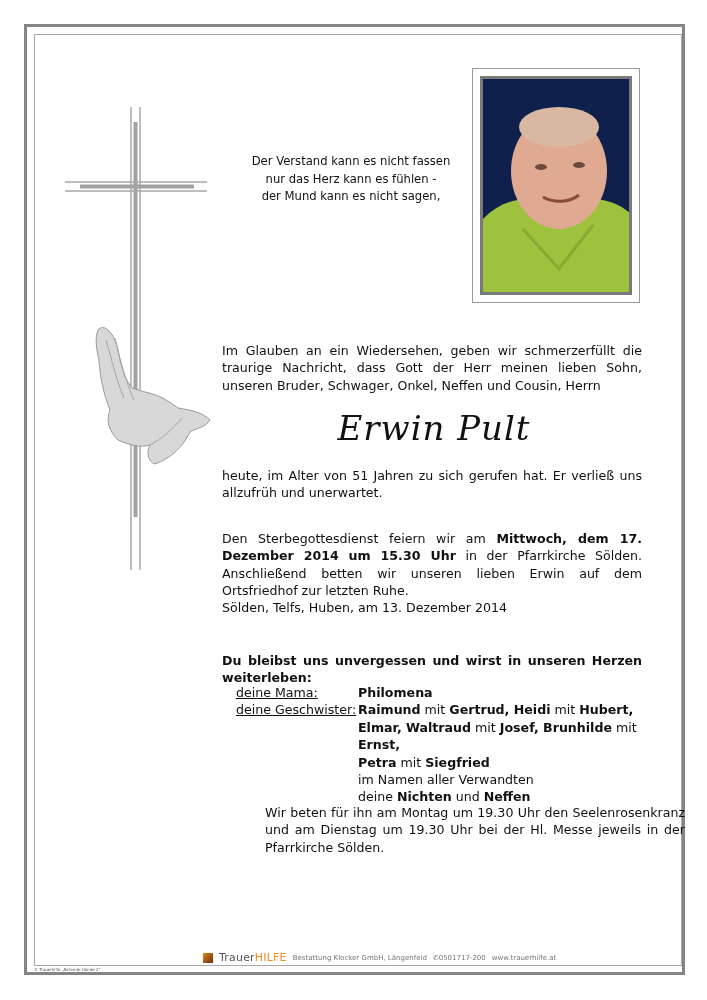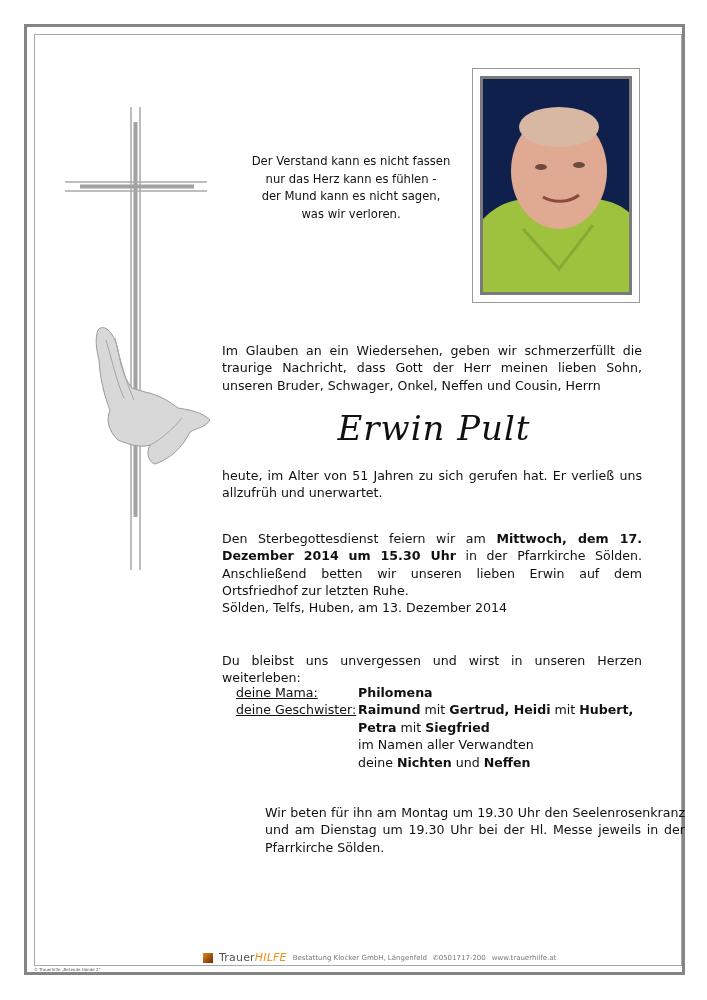--- a/index.html
+++ b/index.html
@@ -13,32 +13,32 @@
     .photo-mat { position:absolute; left:7px; top:7px; right:7px; bottom:7px; background:#7a7a7a; }
     .photo { position:absolute; left:3px; top:3px; right:3px; bottom:3px; overflow:hidden; background:#0f1e4a; }
 
     .poem { position:absolute; left:240px; top:153px; width:222px; text-align:center; font-size:11.6px; line-height:17.5px; }
     .para { position:absolute; left:222px; width:420px; font-size:12.6px; line-height:17.4px; text-align:justify; }
     .p-intro { top:342px; }
     .name { position:absolute; left:304px; top:408px; width:260px; text-align:center; font-family:"DejaVu Serif", serif; font-style:italic; font-size:34px; letter-spacing:1px; }
     .p-age { top:467px; }
     .p-service { top:530px; }
     .p-place { top:599px; }
-    .p-remember { top:652px; }
+    .p-remember { top:652px;font-weight:bold; }
     .p-prayer { top:804px;margin-left:43px; }
     b { font-weight:bold; }
     .rel { position:absolute; left:236px; top:684px; font-size:12.6px; line-height:17.4px; }
     .rel-row { display:flex; }
     .rel-label { width:122px;text-decoration:underline; }
     .rel-names { width:300px; }
 
     .footer { position:absolute; left:203px; top:951px; font-size:7px; color:#777; display:flex; align-items:center; gap:6px; }
     .logo-box { width:10px; height:10px; background:linear-gradient(135deg,#e08a1e,#6b2b08); }
     .brand { font-size:11px; color:#555; letter-spacing:0.2px; }
-    .brand .hilfe { color:#ef8f1d;font-style:italic; }
+    .brand .hilfe { color:#ef8f1d; }
     .copyright { position:absolute; left:34px; top:967px; font-size:4px; color:#555; }
   </style>
 </head>
 <body>
 
 <div class="outer"></div>
 <div class="inner"></div>
 
 <svg class="cross" width="707" height="1000">
   <line x1="131" y1="107" x2="131" y2="570" stroke="#a9a9a9" stroke-width="1.5"></line>
@@ -50,21 +50,20 @@
   <g>
     <path d="M98 330 C105 322 115 335 118 350 C122 372 126 380 132 388 L145 392 C160 395 170 402 178 408 C190 410 202 412 210 420 C205 428 196 428 190 432 C180 452 166 460 155 464 C148 462 146 452 150 445 C140 448 130 445 118 440 C108 430 106 420 110 410 C104 395 100 378 99 360 C96 348 95 338 98 330 Z" fill="#d8d8d8" stroke="#9a9a9a" stroke-width="1"></path>
     <path d="M106 340 C112 360 116 380 124 398 M115 338 C120 360 126 382 134 400 M150 445 C160 440 172 430 182 418" fill="none" stroke="#a5a5a5" stroke-width="1"></path>
   </g>
 </svg>
 
 <div class="poem">
   <div>Der Verstand kann es nicht fassen</div>
   <div>nur das Herz kann es fühlen -</div>
   <div>der Mund kann es nicht sagen,</div>
-  <div>was wir verloren.</div>
 </div>
 
 <div class="photo-frame">
   <div class="photo-mat">
     <div class="photo" title="Portrait of the deceased in a green shirt">
       <svg width="148" height="215" viewBox="0 0 148 215">
         <rect width="148" height="215" fill="#10204d"></rect>
         <path d="M0 140 C20 120 40 118 60 122 L100 120 C120 118 138 125 148 135 L148 215 L0 215 Z" fill="#9fc23e"></path>
         <ellipse cx="76" cy="92" rx="48" ry="58" fill="#e0a991"></ellipse>
         <ellipse cx="76" cy="48" rx="40" ry="20" fill="#d9b8a3"></ellipse>
@@ -91,20 +90,21 @@
 
 <div class="rel">
   <div class="rel-row">
     <div class="rel-label">deine Mama:</div>
     <div class="rel-names"><b>Philomena</b></div>
   </div>
   <div class="rel-row">
     <div class="rel-label">deine Geschwister:</div>
     <div class="rel-names" id="siblings">
         <div><b>Raimund</b><span> mit </span><b>Gertrud, Heidi</b><span> mit </span><b>Hubert,</b></div>
+        <div><b>Elmar, Waltraud</b><span> mit </span><b>Josef, Brunhilde</b><span> mit </span><b>Ernst,</b></div>
         <div><b>Petra</b><span> mit </span><b>Siegfried</b></div>
         <div><span>im Namen aller Verwandten</span></div>
         <div><span>deine </span><b>Nichten</b><span> und </span><b>Neffen</b></div>
       </div>
   </div>
 </div>
 
 <div class="para p-prayer">Wir beten für ihn am Montag um 19.30 Uhr den Seelenrosenkranz und am Dienstag um 19.30 Uhr bei der Hl. Messe jeweils in der Pfarrkirche Sölden.</div>
 
 <div class="footer">

